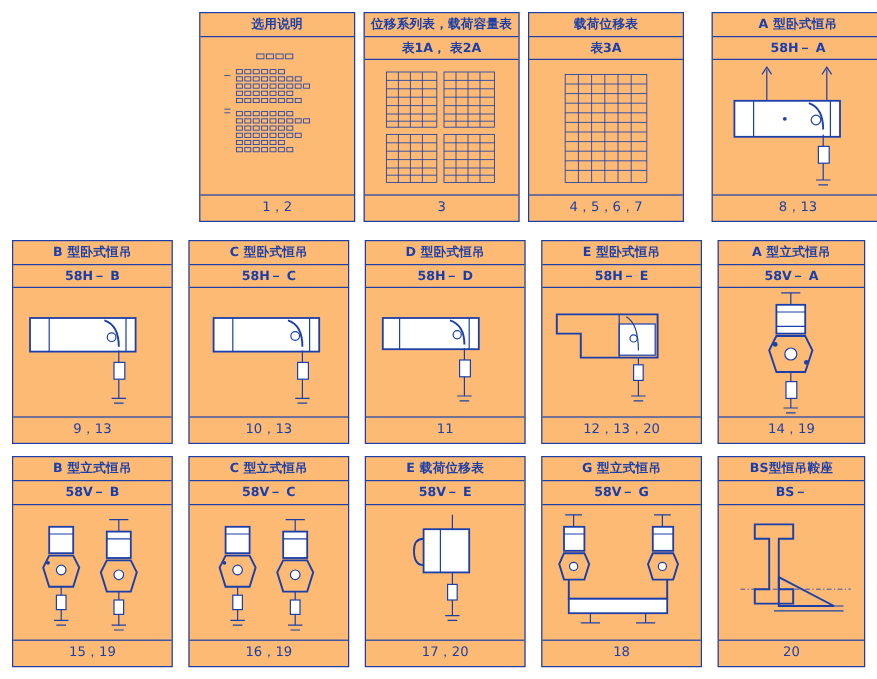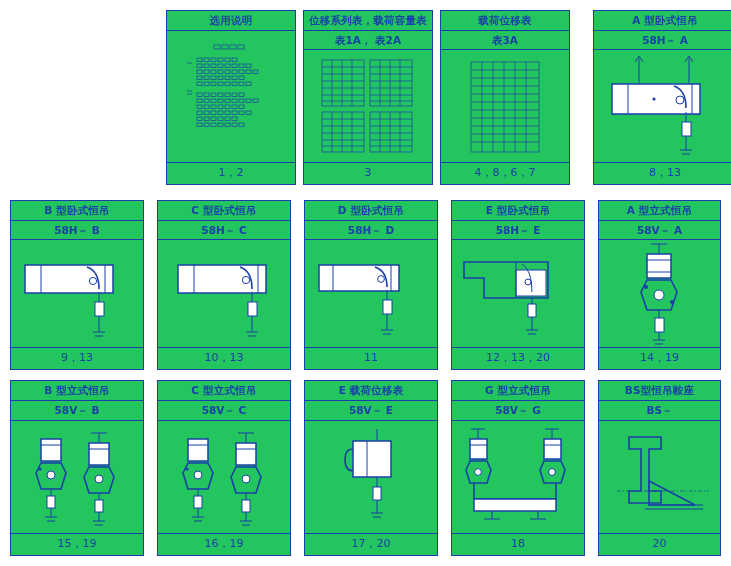--- a/index.html
+++ b/index.html
@@ -17,21 +17,21 @@
   }
   .sheet {
     position: relative;
     width: 731px;
     height: 566px;
   }
   
   .card {
     position: absolute;
     border: 1.5px solid #1a3faa;
-    background: #22c55e;
+    background: #fdba74;
     box-sizing: border-box;
     display: flex;
     flex-direction: column;
   }
   .card .hdr {
     border-bottom: 1.5px solid #1a3faa;
     text-align: center;
     font-size: 10.5px;
     line-height: 18px;
     height: 19px;
@@ -268,21 +268,21 @@
           <line x1="30" y1="84" x2="98" y2="84"></line>
           <line x1="30" y1="92" x2="98" y2="92"></line>
           <line x1="41" y1="12" x2="41" y2="102"></line>
           <line x1="52" y1="12" x2="52" y2="102"></line>
           <line x1="63" y1="12" x2="63" y2="102"></line>
           <line x1="74" y1="12" x2="74" y2="102"></line>
           <line x1="85" y1="12" x2="85" y2="102"></line>
         </g>
       </svg>
     </div>
-    <div class="ftr">4，8，6，7</div>
+    <div class="ftr">4，5，6，7</div>
   </div>
 
   <div class="card row1 c4">
     <div class="hdr">A 型卧式恒吊</div>
     <div class="hdr2">58H－ A</div>
     <div class="body">
       <svg width="141" height="114" viewBox="0 0 141 114">
         <g class="ln">
 
           <line x1="45" y1="8" x2="45" y2="34"></line>

